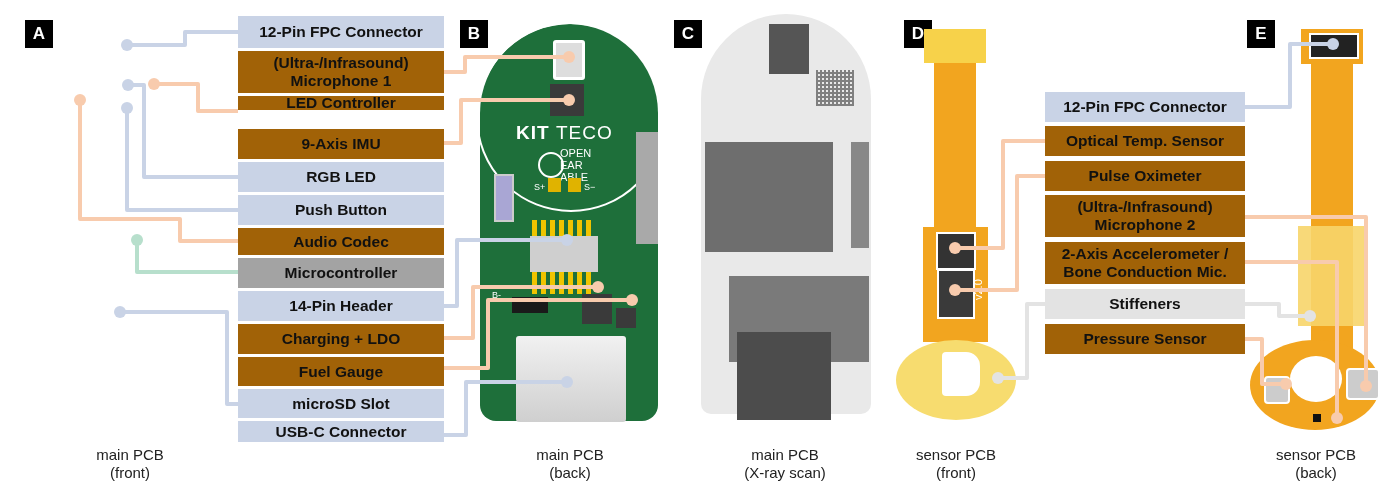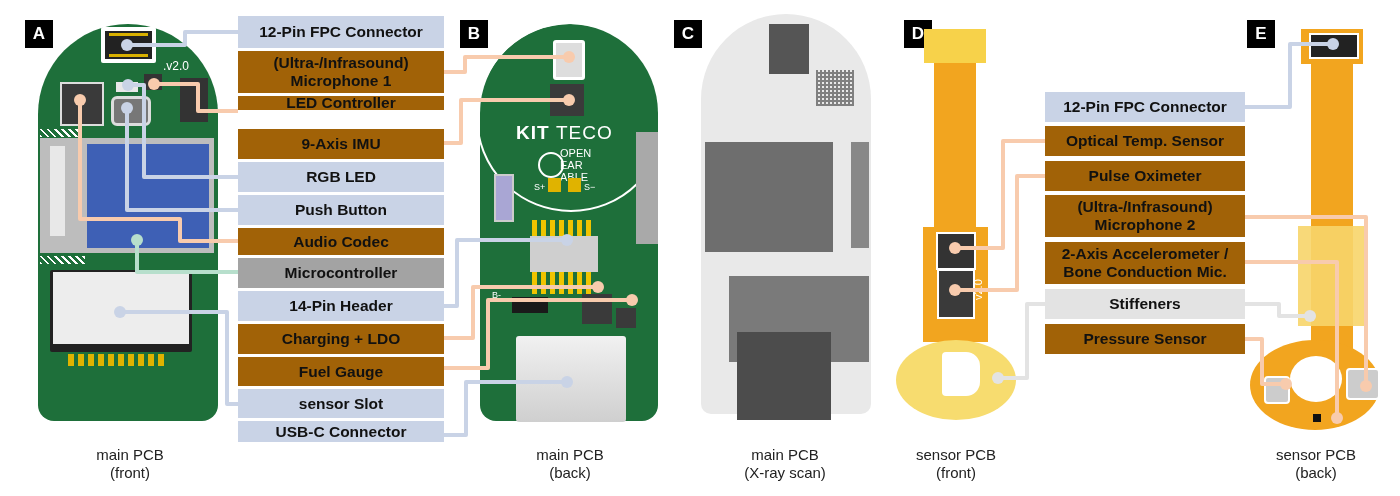--- a/index.html
+++ b/index.html
@@ -15,53 +15,20 @@
   svg.lines{position:absolute;left:0;top:0;pointer-events:none;}
   
   .pcb-green{background:#1e6f3a;}
 </style>
 </head>
 <body>
 
 <div class="abs" style="left:0;top:0;width:235px;height:496px;">
   <div class="panel-letter" style="left:25px;top:20px;">A</div>
 
-  <div class="abs pcb-green" style="left:38px;top:24px;width:180px;height:397px;border-radius:90px 90px 16px 16px;">
-
-    <div class="abs" style="left:63px;top:3px;width:55px;height:36px;background:#fff;border-radius:2px;">
-      <div class="abs" style="left:4px;top:4px;width:47px;height:28px;background:#222;"></div>
-      <div class="abs" style="left:8px;top:6px;width:39px;height:3px;background:#d8b000;"></div>
-      <div class="abs" style="left:8px;top:27px;width:39px;height:3px;background:#d8b000;"></div>
-    </div>
-    <div class="abs" style="left:125px;top:35px;color:#fff;font-size:12px;">.v2.0</div>
-
-    <div class="abs" style="left:22px;top:58px;width:40px;height:40px;background:#3a3a3a;border:2px solid #ddd;"></div>
-
-    <div class="abs" style="left:106px;top:50px;width:18px;height:16px;background:#333;"></div>
-
-    <div class="abs" style="left:142px;top:54px;width:28px;height:44px;background:#333;"></div>
-
-    <div class="abs" style="left:78px;top:58px;width:22px;height:10px;background:#e8e8e8;"></div>
-
-    <div class="abs" style="left:73px;top:72px;width:34px;height:24px;background:#777;border-radius:6px;border:3px solid #ddd;"></div>
-
-    <div class="abs" style="left:2px;top:105px;width:40px;height:8px;background:repeating-linear-gradient(45deg,#fff 0 2px,#1e6f3a 2px 5px);"></div>
-    <div class="abs" style="left:2px;top:232px;width:45px;height:8px;background:repeating-linear-gradient(45deg,#fff 0 2px,#1e6f3a 2px 5px);"></div>
-
-    <div class="abs" style="left:2px;top:114px;width:174px;height:115px;background:#bdbdbd;">
-      <div class="abs" style="left:10px;top:8px;width:15px;height:90px;background:#e8e8e8;"></div>
-      <div class="abs" style="left:47px;top:6px;width:122px;height:104px;background:#3e60b5;"></div>
-    </div>
-
-    <div class="abs" style="left:12px;top:246px;width:142px;height:82px;background:#222;border-radius:2px;">
-      <div class="abs" style="left:3px;top:2px;width:136px;height:72px;background:#ededed;"></div>
-    </div>
-
-    <div class="abs" style="left:30px;top:330px;width:100px;height:12px;background:repeating-linear-gradient(90deg,#e0b300 0 6px,transparent 6px 10px);"></div>
-  </div>
   <div class="caption" style="left:60px;top:446px;">
     <div>main PCB</div>
     <div>(front)</div>
   </div>
 </div>
 
 <div class="lbl blue" style="left:238px;top:16px;width:206px;height:32px;">
     <span>12-Pin FPC Connector</span>
   </div>
 <div class="lbl orange" style="left:238px;top:51px;width:206px;height:42px;white-space:pre-line;"><span>(Ultra-/Infrasound)
@@ -87,21 +54,21 @@
 <div class="lbl blue" style="left:238px;top:291px;width:206px;height:30px;">
     <span>14-Pin Header</span>
   </div>
 <div class="lbl orange" style="left:238px;top:324px;width:206px;height:30px;">
     <span>Charging + LDO</span>
   </div>
 <div class="lbl orange" style="left:238px;top:357px;width:206px;height:29px;">
     <span>Fuel Gauge</span>
   </div>
 <div class="lbl blue" style="left:238px;top:389px;width:206px;height:29px;">
-    <span>sensor Slot</span>
+    <span>microSD Slot</span>
   </div>
 <div class="lbl blue" style="left:238px;top:421px;width:206px;height:21px;">
     <span>USB-C Connector</span>
   </div>
 
 <div class="abs" style="left:440px;top:0;width:230px;height:496px;">
   <div class="panel-letter" style="left:20px;top:20px;">B</div>
   <div class="abs pcb-green" style="left:40px;top:24px;width:178px;height:397px;border-radius:89px 89px 16px 16px;">
 
     <div class="abs" style="left:-4px;top:-2px;width:186px;height:186px;border:2px solid #fff;border-radius:50%;clip-path:inset(0 0 0 0);"></div>

